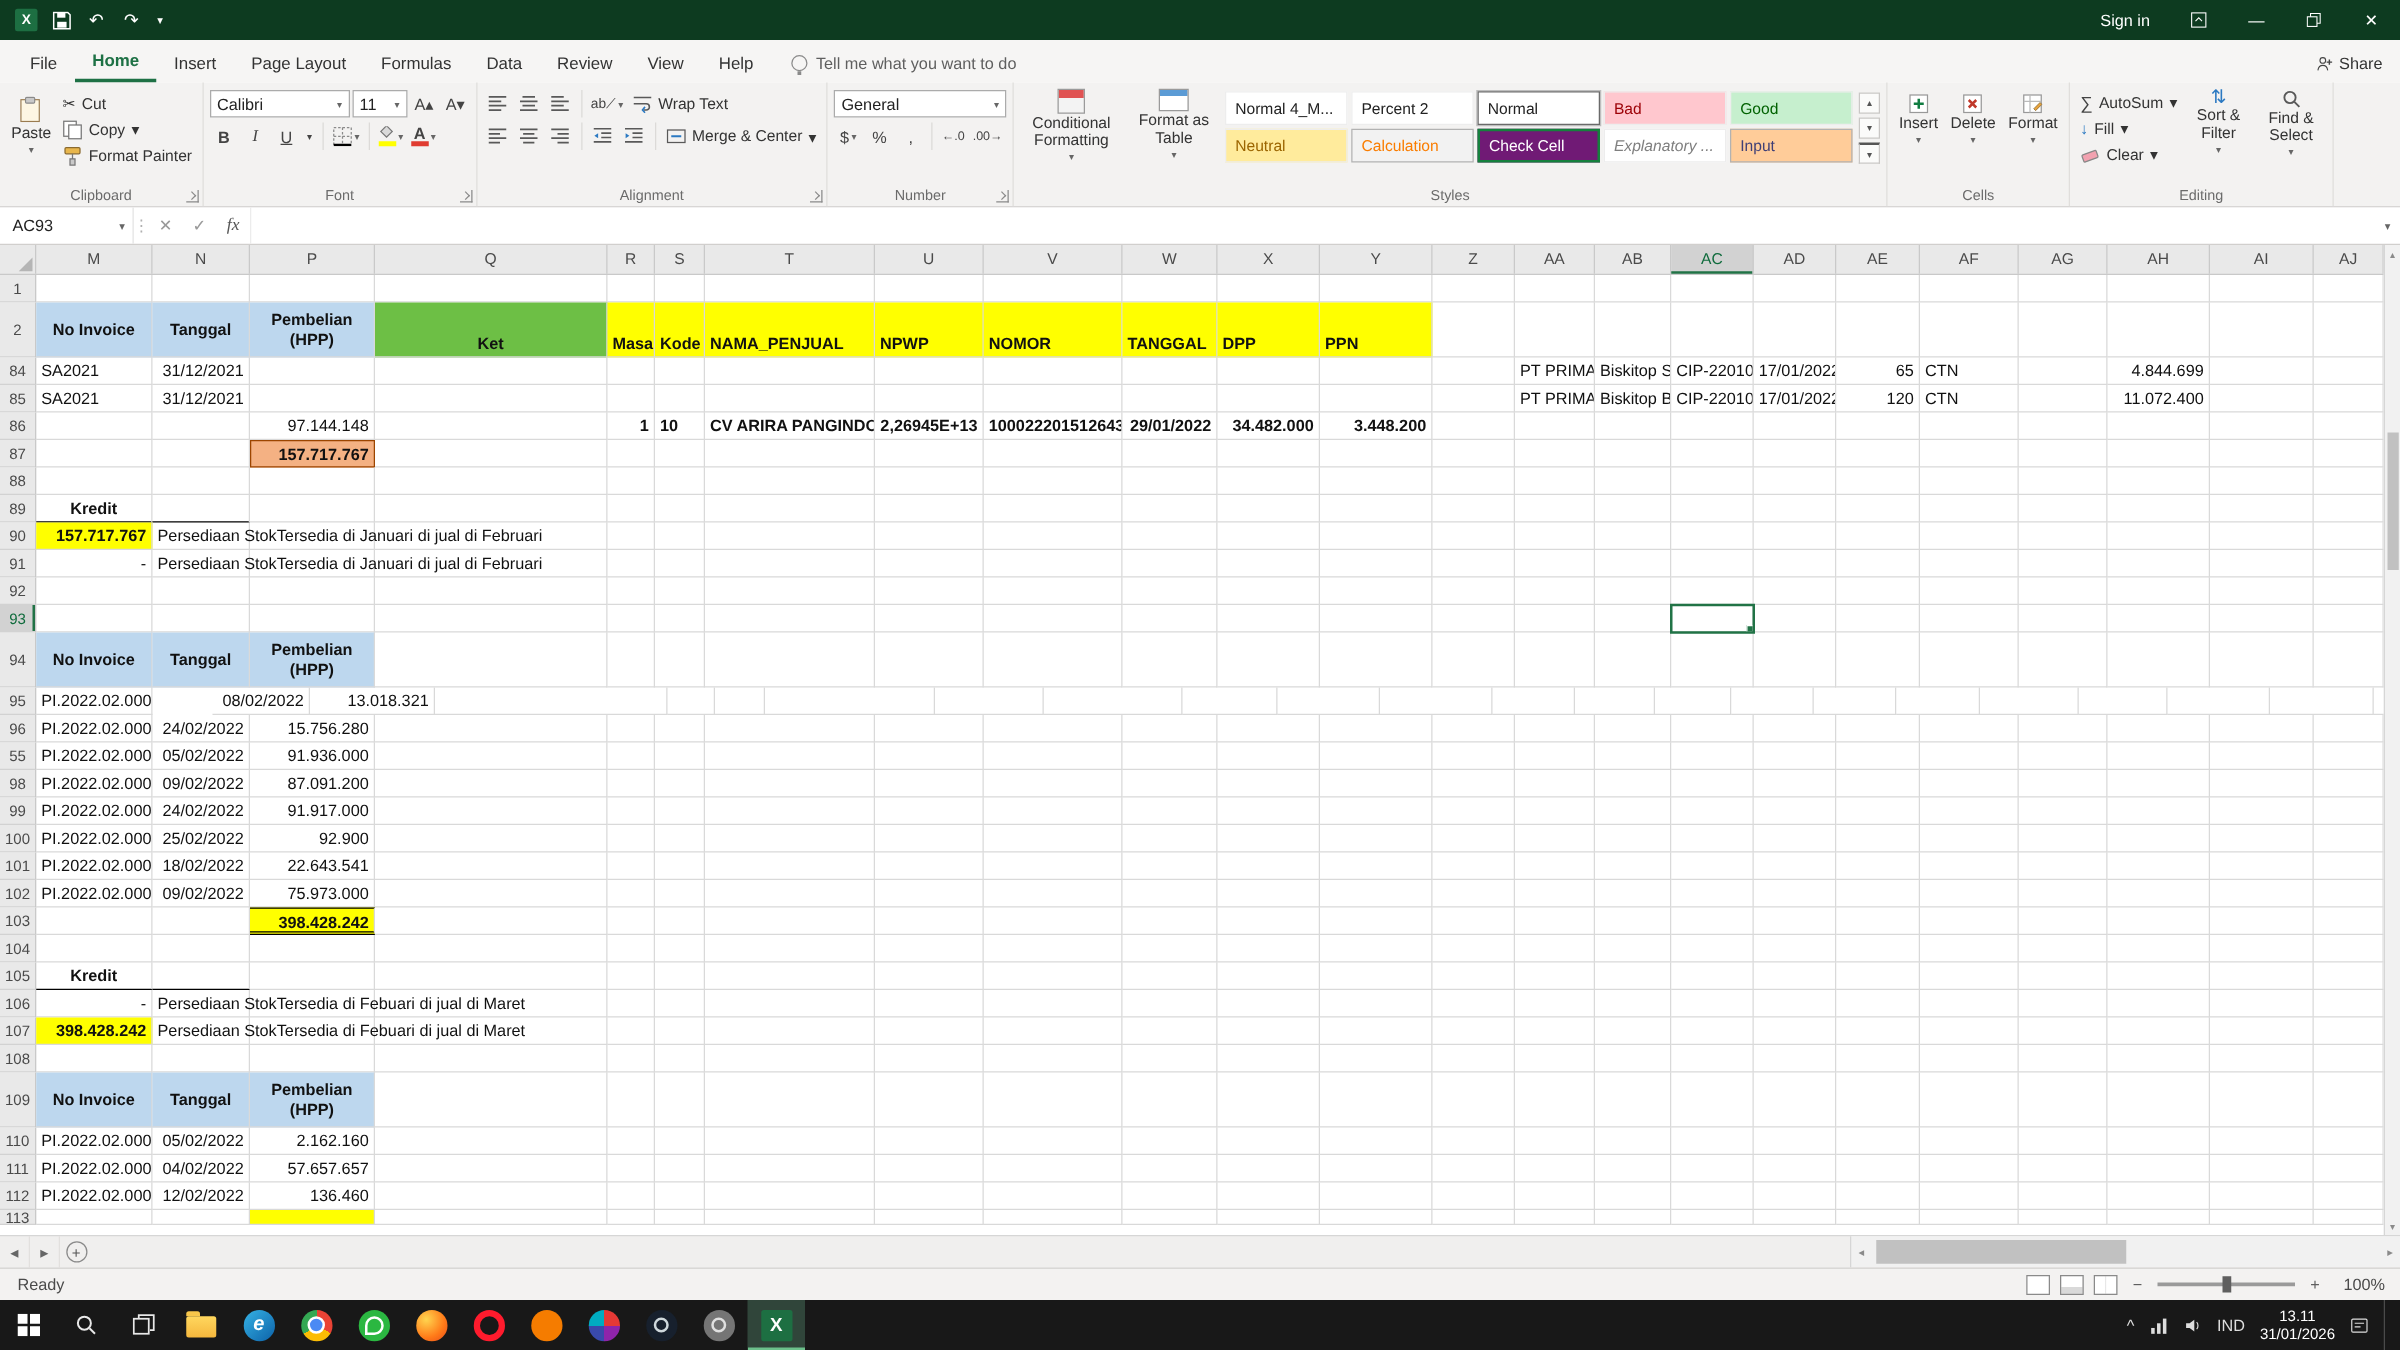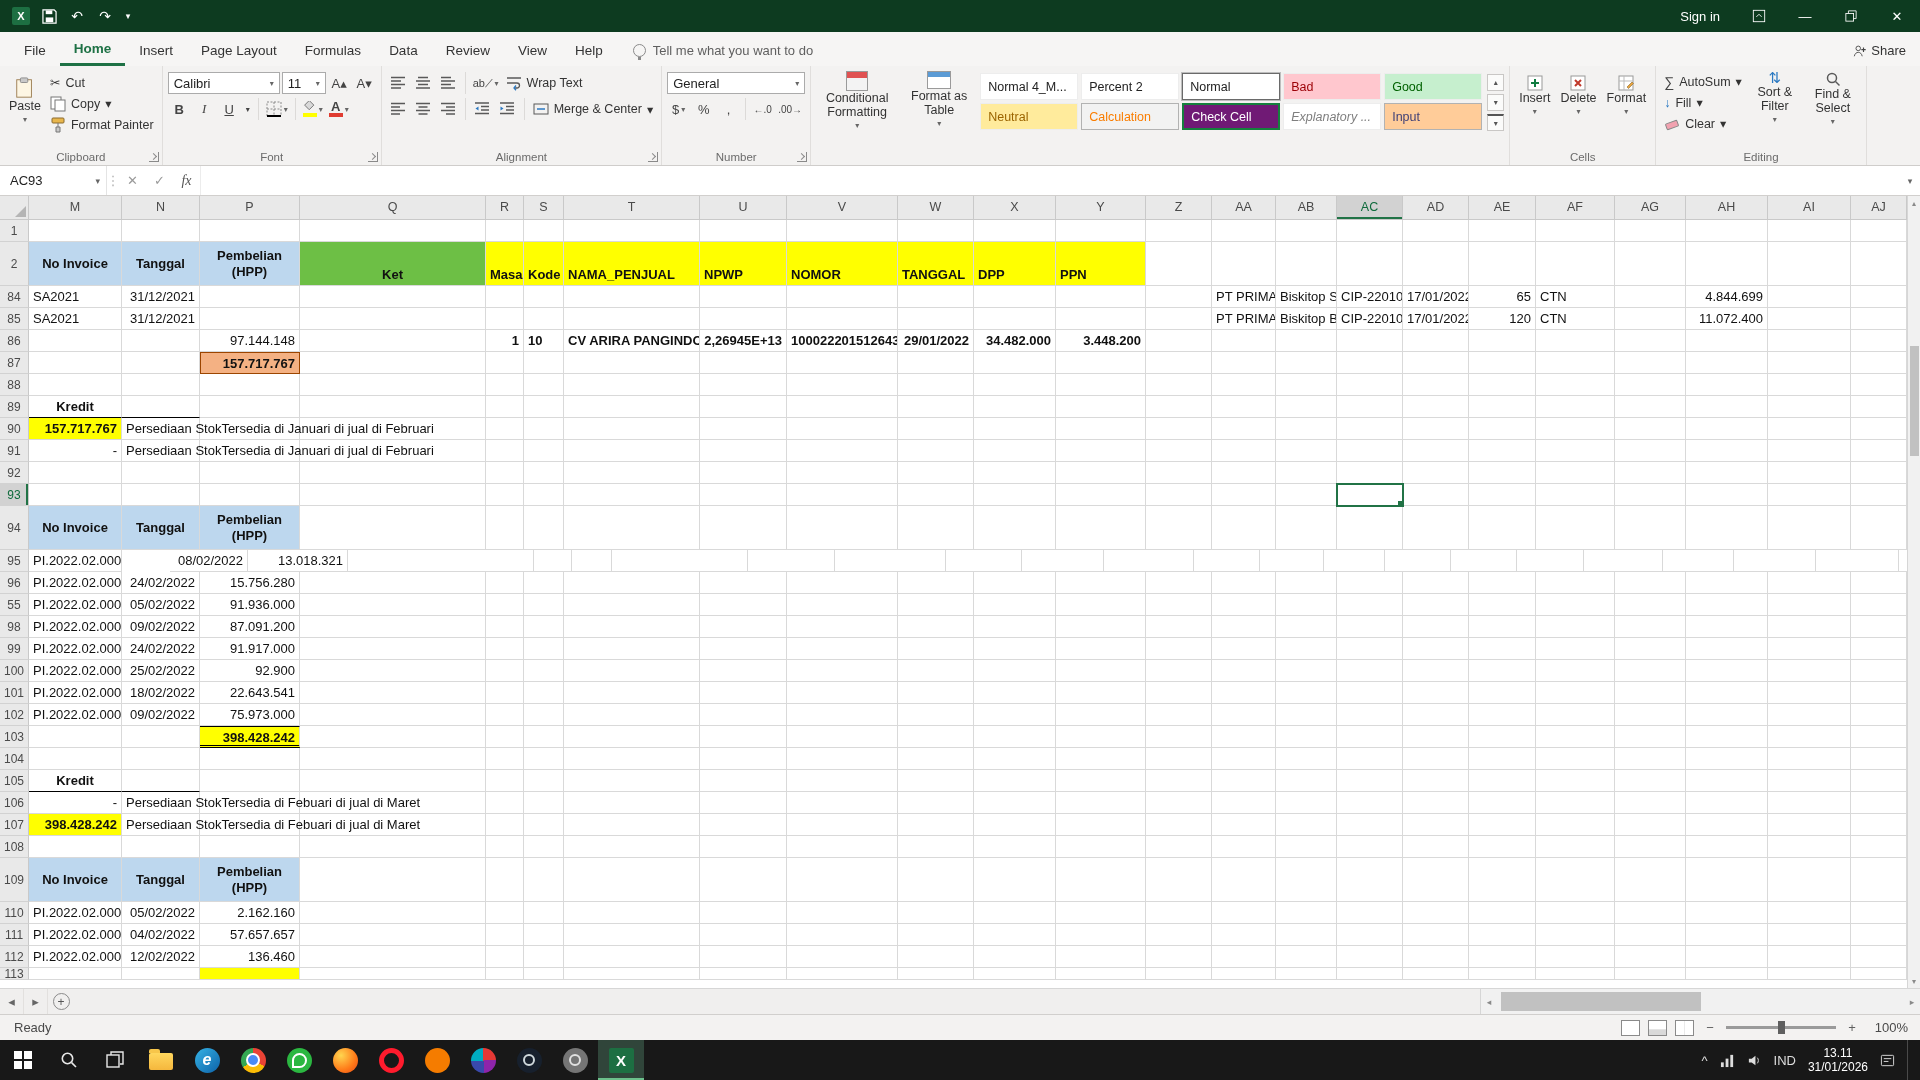--- a/index.html
+++ b/index.html
@@ -415,20 +415,21 @@
           <div class="chip check">Check Cell</div>
           <div class="chip expl">Explanatory ...</div>
           <div class="chip input">Input</div>
         </div>
       <div class="gal-arrows">
         <div>▴</div>
         <div>▾</div>
         <div style="border-top:2px solid #555">▾</div>
       </div>
     </div>
+    <div class="rgroup-label">Styles</div>
   </div>
 
   <div class="rgroup">
     <div class="hrow" style="align-items:flex-start;padding-top:4px">
       <div class="big-btn">
         <svg class="icon16" viewBox="0 0 16 16">
             <rect x="1" y="1" width="14" height="14" fill="#fff" stroke="#999"></rect>
             <path d="M8 4v8M4 8h8" stroke="#107c41" stroke-width="2"></path>
           </svg>
         <span>Insert</span>

